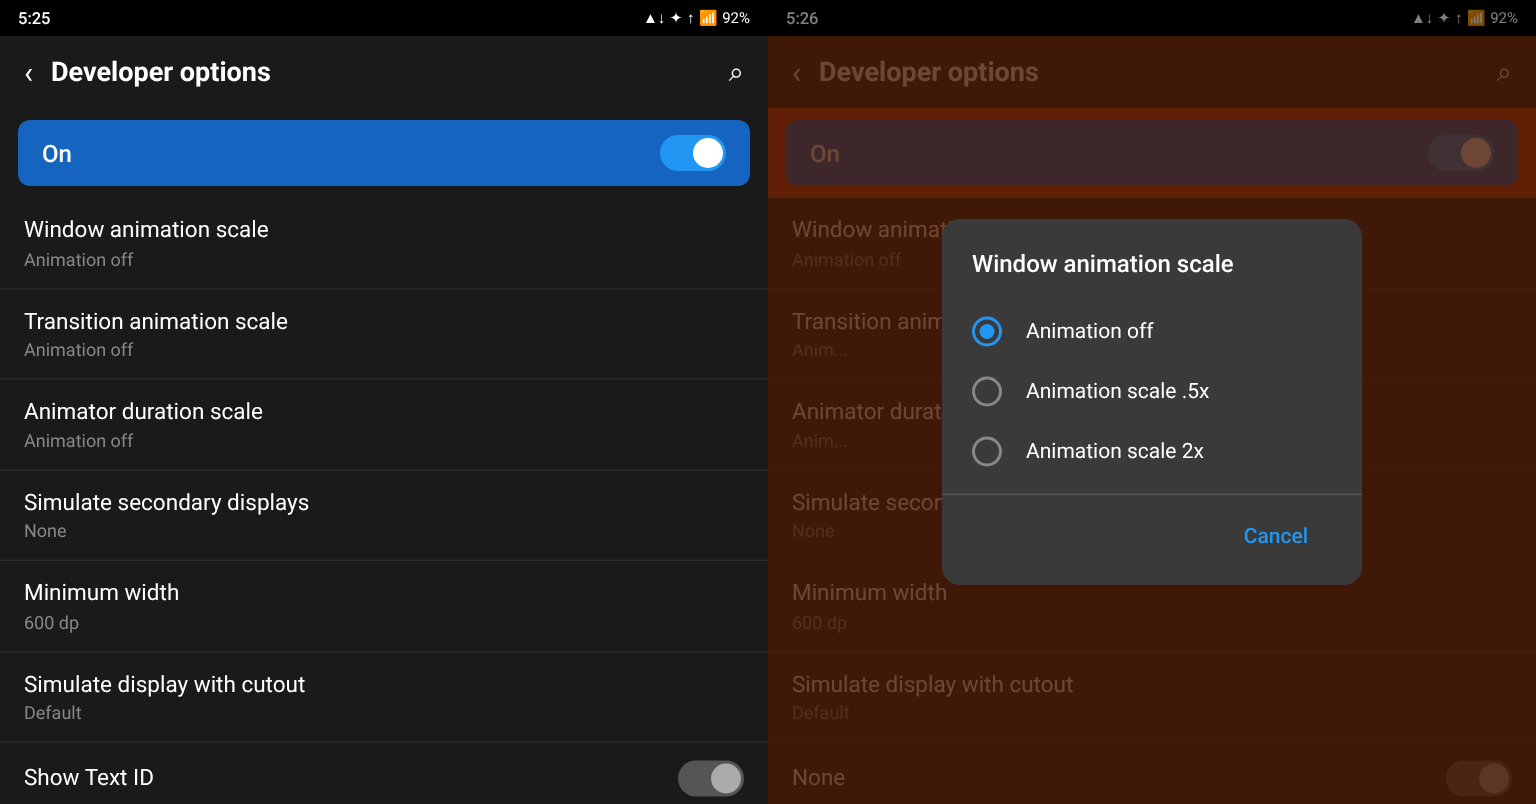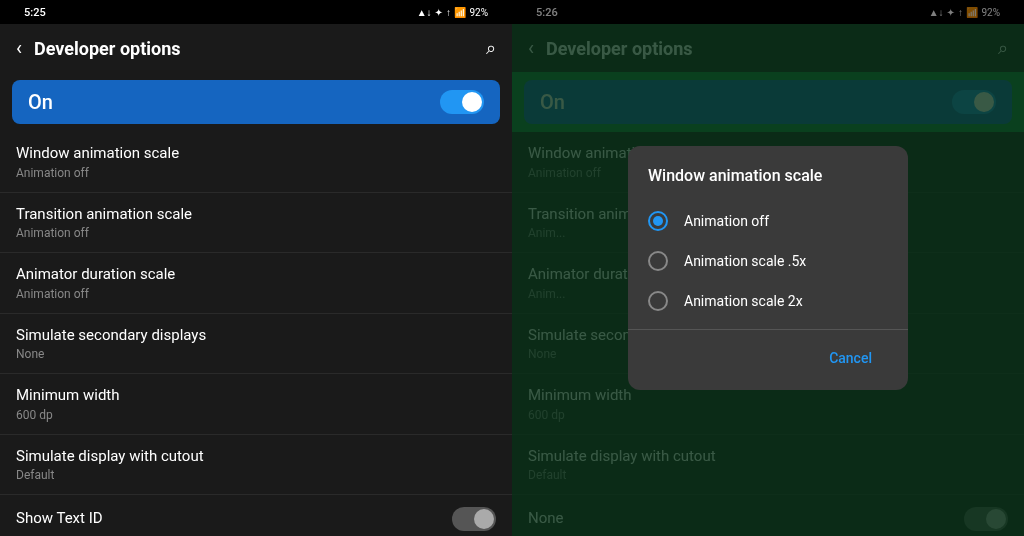--- a/index.html
+++ b/index.html
@@ -21,21 +21,21 @@
       overflow: hidden;
       position: relative;
     }
 
     .status-bar {
       height: 24px;
       background: #000;
       display: flex;
       align-items: center;
       justify-content: space-between;
-      padding: 0 24px;
+      padding: 0 12px;
       flex-shrink: 0;
     }
 
     .status-time {
       color: #fff;
       font-size: 11px;
       font-weight: 500;
     }
 
     .status-icons {
@@ -83,21 +83,21 @@
       height: 44px;
       display: flex;
       align-items: center;
       padding: 0 16px;
       justify-content: space-between;
       flex-shrink: 0;
     }
 
     .on-label {
       color: #fff;
-      font-size: 20px;
+      font-size: 16px;
       font-weight: 500;
     }
 
     .toggle-switch {
       width: 44px;
       height: 24px;
       background: #2196f3;
       border-radius: 12px;
       position: relative;
       display: flex;
@@ -160,21 +160,21 @@
     .setting-subtitle {
       color: #888;
       font-size: 12px;
       margin-top: 2px;
     }
 
     
     .right-panel {
       width: 512px;
       height: 536px;
-      background: #15803d;
+      background: #c2410c;
       display: flex;
       flex-direction: column;
       overflow: hidden;
       position: relative;
     }
 
     
     .dialog-overlay {
       position: absolute;
       top: 0;

